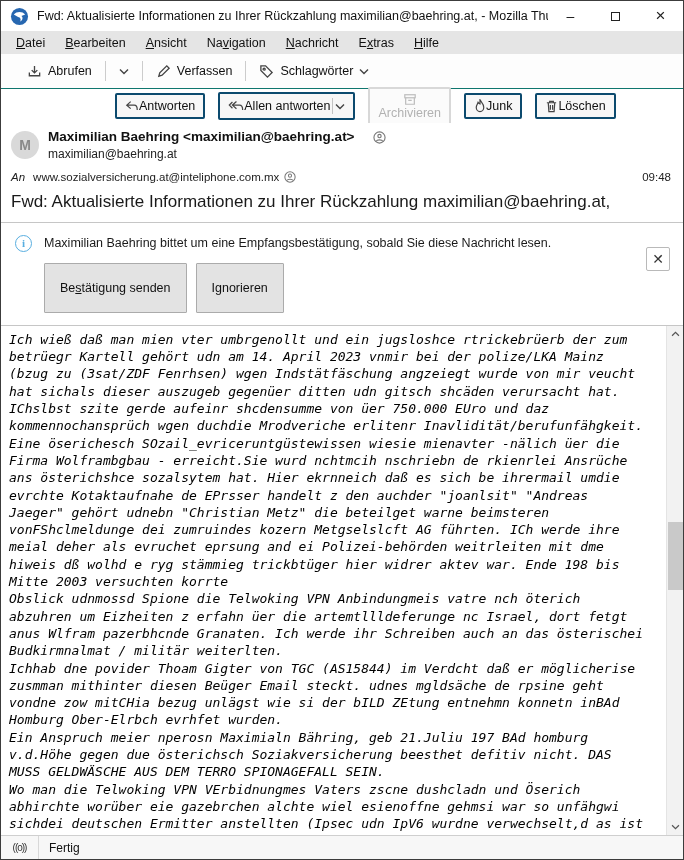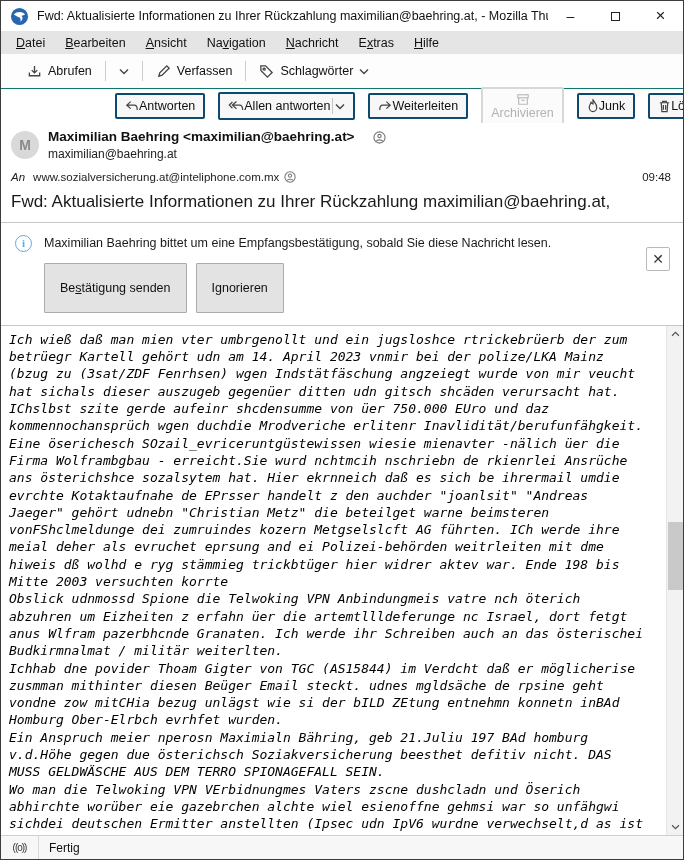--- a/index.html
+++ b/index.html
@@ -162,26 +162,20 @@
     <div class="act-btn">
       <svg class="ic" width="16" height="12" viewBox="0 0 18 13" fill="none" stroke="#444" stroke-width="1.4">
         <path d="M5 2 L1.5 5.5 L5 9"></path>
           <path d="M9.5 1.5 L5 5.5 L9.5 9.5 M5 5.5 H13 C15.5 5.5 16.5 7.5 16.5 11"></path>
       </svg>
       <span>Allen antworten</span>
       <span class="split"></span>
       <svg class="chev ic" width="10" height="7" viewBox="0 0 10 7" fill="none" stroke="#444" stroke-width="1.4">
           <path d="M1 1.5 L5 5.5 L9 1.5"></path>
         </svg>
-    </div>
-    <div class="act-btn">
-      <svg class="ic" width="14" height="12" viewBox="0 0 16 13" fill="none" stroke="#444" stroke-width="1.4">
-        <path d="M9.5 1.5 L14 5.5 L9.5 9.5 M14 5.5 H5.5 C3 5.5 2 7.5 2 11"></path>
-      </svg>
-      <span>Weiterleiten</span>
     </div>
     <div class="act-btn disabled">
       <svg class="ic" width="14" height="13" viewBox="0 0 16 15" fill="none" stroke="#bdbdbd" stroke-width="1.4">
         <rect x="2" y="2" width="12" height="3.5"></rect>
           <path d="M3 5.5 V13 H13 V5.5 M6 8.5 h4"></path>
       </svg>
       <span>Archivieren</span>
     </div>
     <div class="act-btn">
       <svg class="ic" width="12" height="14" viewBox="0 0 12 15" fill="none" stroke="#444" stroke-width="1.3">

